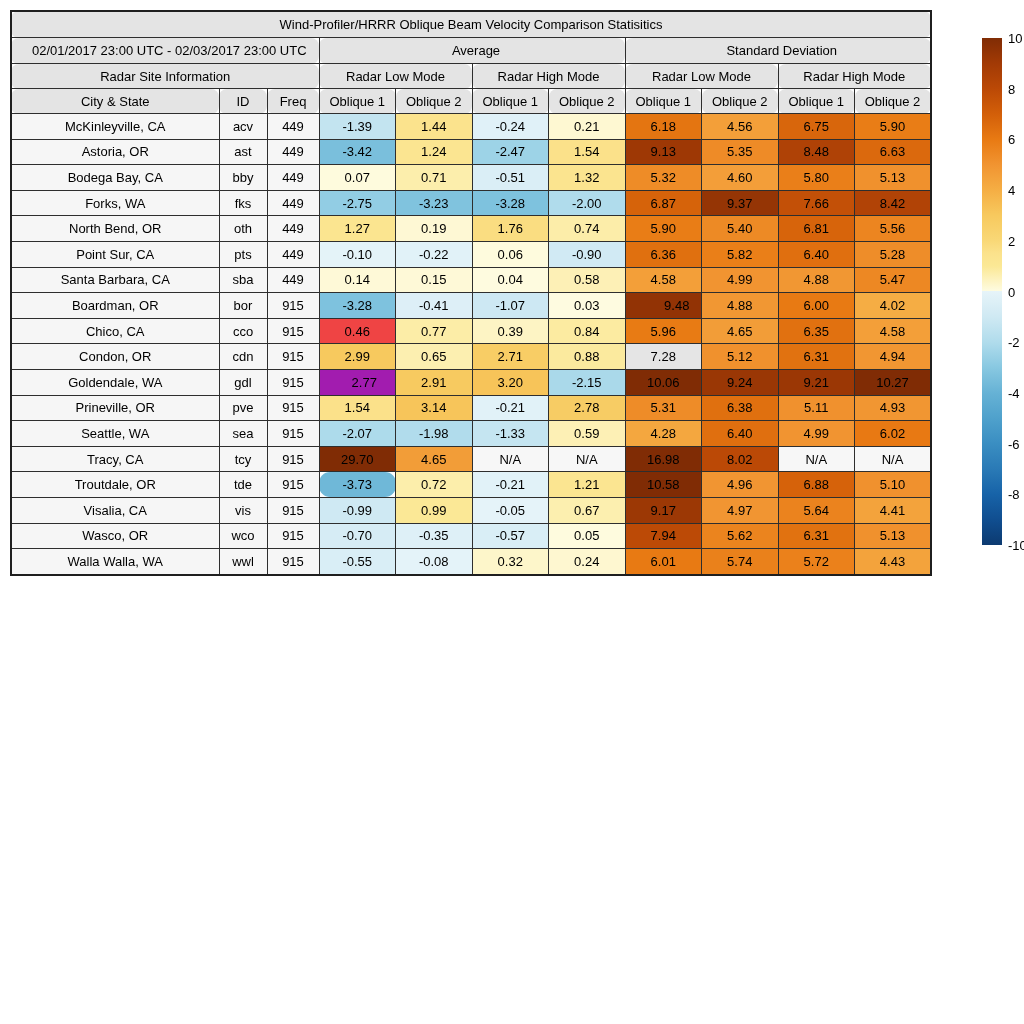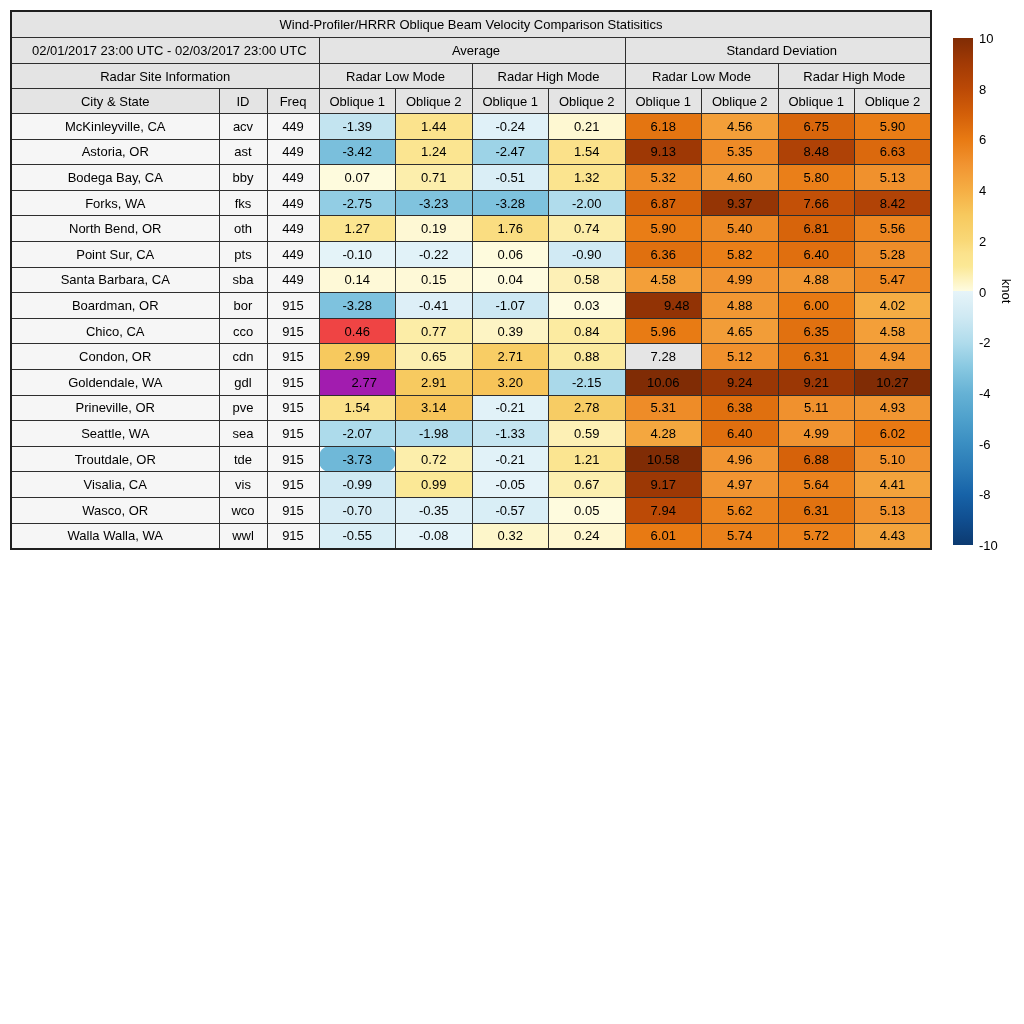--- a/index.html
+++ b/index.html
@@ -5,27 +5,27 @@
   html,body{margin:0;padding:0;background:#ffffff;}
   body{width:1024px;height:1024px;position:relative;overflow:hidden;
        font-family:"Liberation Sans","DejaVu Sans",sans-serif;color:#000;}
   .figure{position:absolute;left:0;top:0;width:1024px;height:1024px;}
 
   table.stats{position:absolute;left:10px;top:10px;width:922px;
               border-collapse:collapse;table-layout:fixed;
               border:2px solid #1f1f1f;}
   table.stats td{border:1px solid #2e2e2e;text-align:center;vertical-align:middle;
                  font-size:13px;padding:0;overflow:hidden;white-space:nowrap;}
-  td.hdr{background:#e4e4e4;height:24px;}
+  td.hdr{background:#e4e4e4;height:24px;border-radius:8px;}
   tr.title-row td{height:25px;}
   tr.date-row td{height:25px;padding-left:8px;}
   td.site{background:#f6f6f6;height:24.6px;}
   td.val{height:24.6px;}
 
-  .colorbar{position:absolute;left:953px;top:38px;width:33px;height:507px;}
+  .colorbar{position:absolute;left:982px;top:38px;width:33px;height:507px;}
   .colorbar-bar{position:absolute;left:0;top:0;width:20px;height:507px;}
   .cb-tick{position:absolute;left:26px;transform:translateY(-50%);
            font-size:13px;line-height:1;white-space:nowrap;}
   .cb-label{position:absolute;left:46px;top:253px;transform:translateY(-50%);
             writing-mode:vertical-rl;font-size:13px;}
 </style>
 </head>
 <body>
 
 <div class="figure">
@@ -236,20 +236,33 @@
           <td class="val" style="background: rgb(173, 219, 235);">-2.07</td>
           <td class="val" style="background: rgb(177, 220, 236);">-1.98</td>
           <td class="val" style="background: rgb(197, 229, 241);">-1.33</td>
           <td class="val" style="background: rgb(253, 240, 181);">0.59</td>
           <td class="val" style="background: rgb(244, 167, 63);">4.28</td>
           <td class="val" style="background: rgb(224, 111, 15);">6.40</td>
           <td class="val" style="background: rgb(241, 148, 49);">4.99</td>
           <td class="val" style="background: rgb(232, 121, 19);">6.02</td>
         </tr>
         <tr>
+          <td class="site">Tracy, CA</td>
+          <td class="site">tcy</td>
+          <td class="site">915</td>
+          <td class="val" style="background: rgb(128, 44, 5);">29.70</td>
+          <td class="val" style="background: rgb(242, 157, 56);">4.65</td>
+          <td class="val" style="background: rgb(247, 247, 247);">N/A</td>
+          <td class="val" style="background: rgb(247, 247, 247);">N/A</td>
+          <td class="val" style="background: rgb(128, 44, 5);">16.98</td>
+          <td class="val" style="background: rgb(187, 73, 6);">8.02</td>
+          <td class="val" style="background: rgb(247, 247, 247);">N/A</td>
+          <td class="val" style="background: rgb(247, 247, 247);">N/A</td>
+        </tr>
+        <tr>
           <td class="site">Troutdale, OR</td>
           <td class="site">tde</td>
           <td class="site">915</td>
           <td class="val" style="background: rgb(111, 184, 216); border-radius: 11px;">-3.73</td>
           <td class="val" style="background: rgb(252, 238, 171);">0.72</td>
           <td class="val" style="background: rgb(225, 242, 248);">-0.21</td>
           <td class="val" style="background: rgb(251, 229, 145);">1.21</td>
           <td class="val" style="background: rgb(128, 44, 5);">10.58</td>
           <td class="val" style="background: rgb(241, 149, 50);">4.96</td>
           <td class="val" style="background: rgb(214, 98, 10);">6.88</td>

